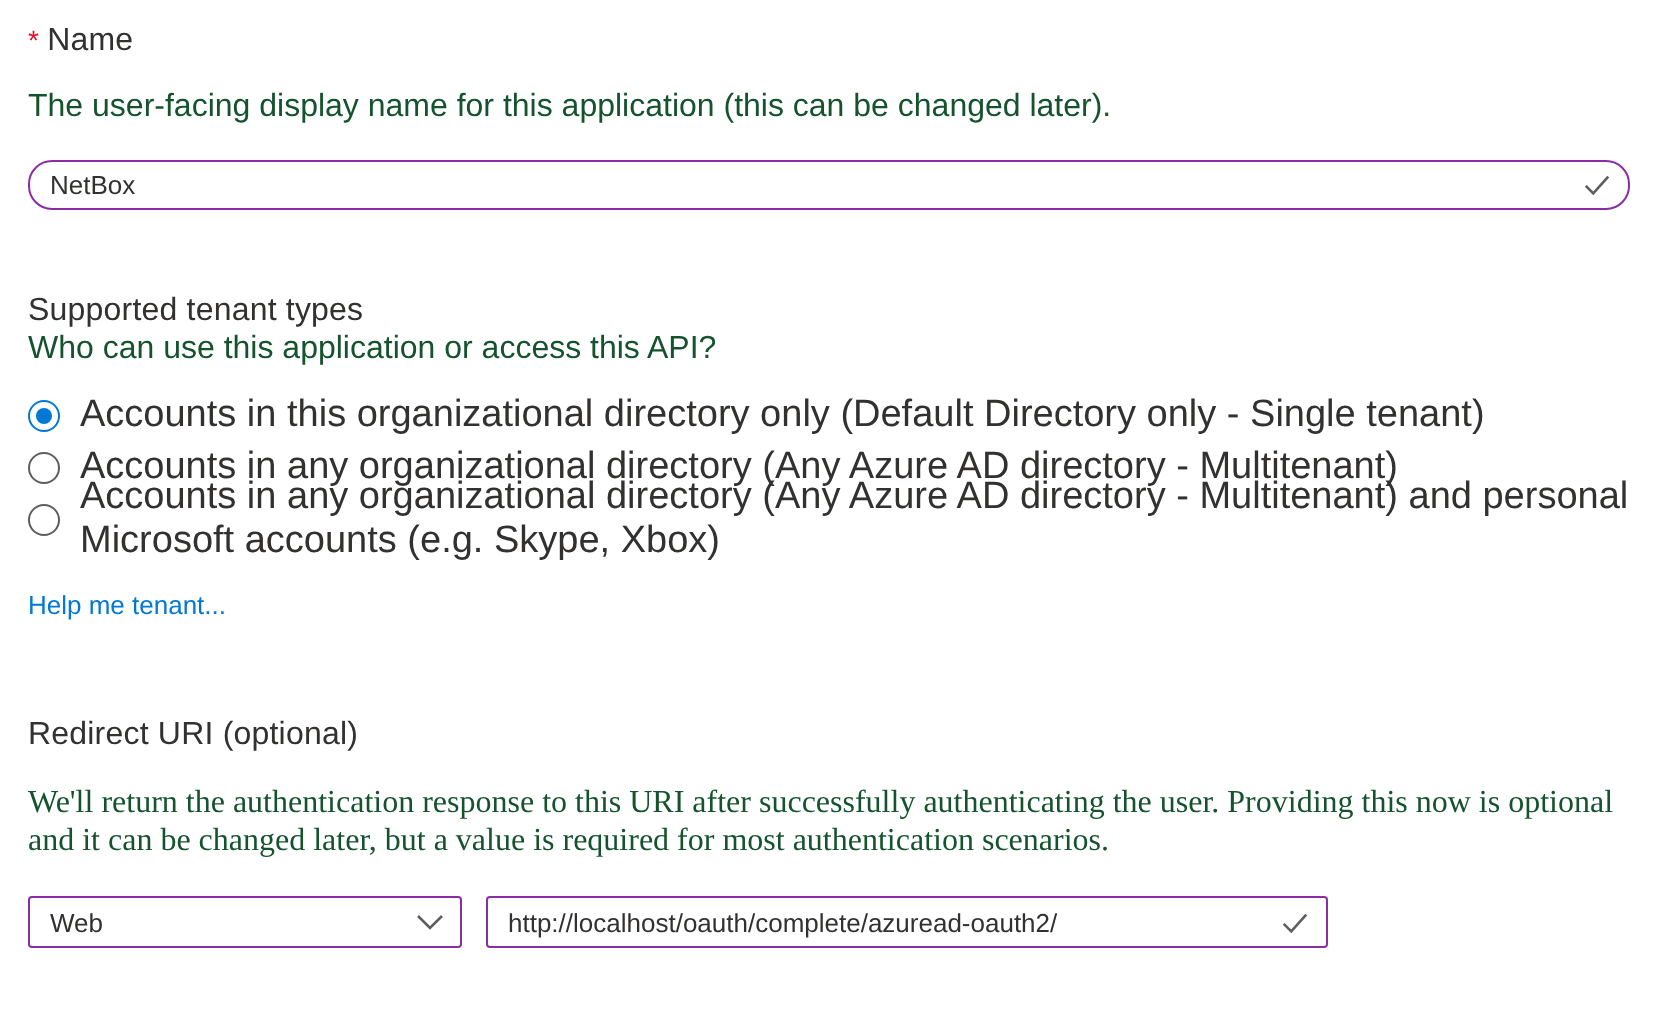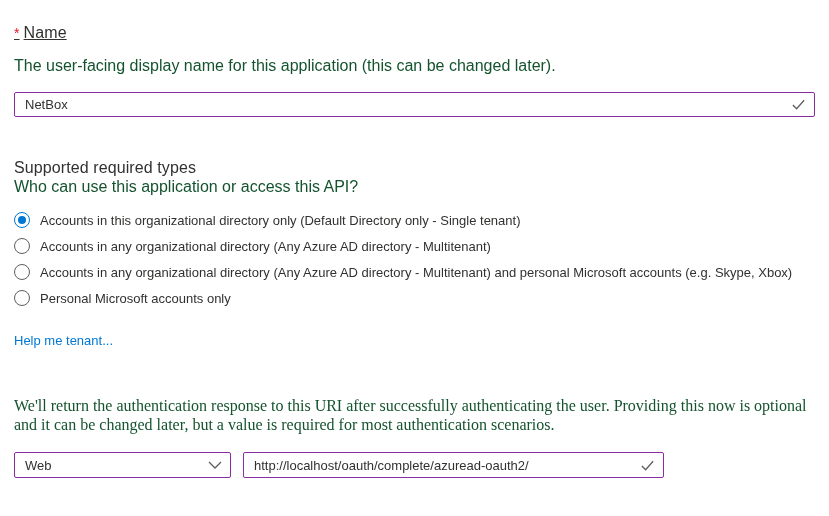--- a/index.html
+++ b/index.html
@@ -26,31 +26,31 @@
     color: #e81123;
     font-size: 14px;
     margin-right: 4px;
   }
   .desc-text {
     font-size: 16px;
     color: #14532d;
     line-height: 19px;
   }
   
-  .name-title-row { margin-top: 14px; text-decoration: underline; }
+  .name-title-row { margin-top: 2px; }
   .name-desc { margin-top: 14px; }
   .input-wrap {
     position: relative;
     margin-top: 17px;
   }
   .text-input {
     width: 801px;
     height: 25px;
     border: 1px solid #8a2da5;
-    border-radius: 2px;
+    border-radius: 12px;
     font-family: "Liberation Sans", "DejaVu Sans", sans-serif;
     font-size: 13px;
     color: #323130;
     padding: 0 28px 0 10px;
     outline: none;
     background: #ffffff;
   }
   .check-icon {
     position: absolute;
     right: 9px;
@@ -86,21 +86,21 @@
     content: "";
     position: absolute;
     left: 3px;
     top: 3px;
     width: 8px;
     height: 8px;
     border-radius: 50%;
     background: #0078d4;
   }
   .radio-label {
-    font-size: 13px;
+    font-size: 19px;
     color: #323130;
   }
   .help-link {
     display: inline-block;
     margin-top: 22px;
     font-size: 13px;
     color: #0078d4;
     text-decoration: none;
     cursor: pointer;
   }
@@ -174,46 +174,43 @@
   <div class="desc-text name-desc">The user-facing display name for this application (this can be changed later).</div>
 
   <div class="input-wrap">
     <input class="text-input" type="text" value="NetBox" style="">
     <svg class="check-icon" viewBox="0 0 16 16">
       <polyline points="2,8.5 6,12.5 14,3.5" fill="none" stroke="#605e5c" stroke-width="1.4"></polyline>
     </svg>
   </div>
 
   <div class="accounts-section">
-    <div class="section-title">Supported required types</div>
+    <div class="section-title">Supported tenant types</div>
     <div class="desc-text accounts-question">Who can use this application or access this API?</div>
 
     <div class="radio-group">
       <div class="radio-row selected">
         <span class="radio-circle"></span>
         <span class="radio-label">Accounts in this organizational directory only (Default Directory only - Single tenant)</span>
       </div>
       <div class="radio-row">
         <span class="radio-circle"></span>
         <span class="radio-label">Accounts in any organizational directory (Any Azure AD directory - Multitenant)</span>
       </div>
       <div class="radio-row">
         <span class="radio-circle"></span>
         <span class="radio-label">Accounts in any organizational directory (Any Azure AD directory - Multitenant) and personal Microsoft accounts (e.g. Skype, Xbox)</span>
       </div>
-      <div class="radio-row">
-        <span class="radio-circle"></span>
-        <span class="radio-label">Personal Microsoft accounts only</span>
-      </div>
     </div>
 
     <a class="help-link">Help me tenant...</a>
   </div>
 
   <div class="redirect-section">
+    <div class="section-title">Redirect URI (optional)</div>
     <div class="desc-text redirect-desc">We'll return the authentication response to this URI after successfully authenticating the user. Providing this now is optional and it can be changed later, but a value is required for most authentication scenarios.</div>
 
     <div class="redirect-row">
       <div class="select-wrap">
         <button class="platform-select">Web</button>
         <svg class="chevron-icon" viewBox="0 0 14 10">
           <polyline points="1,2 7,8 13,2" fill="none" stroke="#605e5c" stroke-width="1.3"></polyline>
         </svg>
       </div>
       <div class="uri-wrap">

